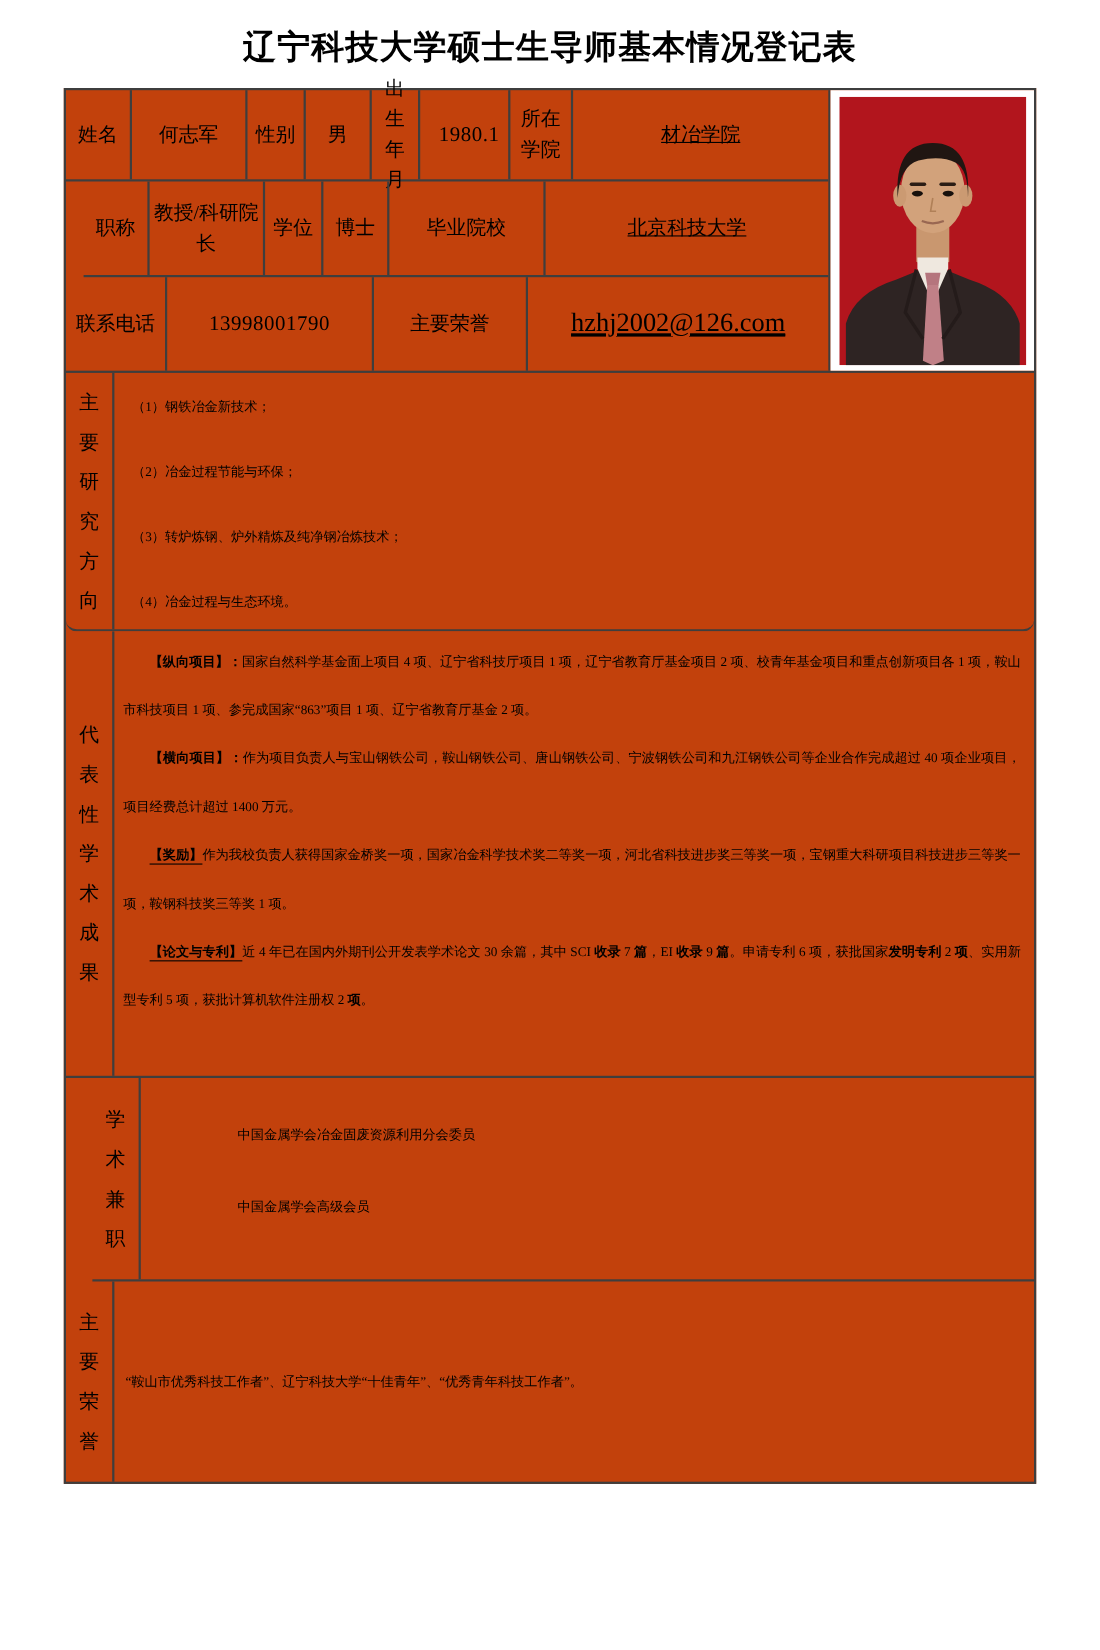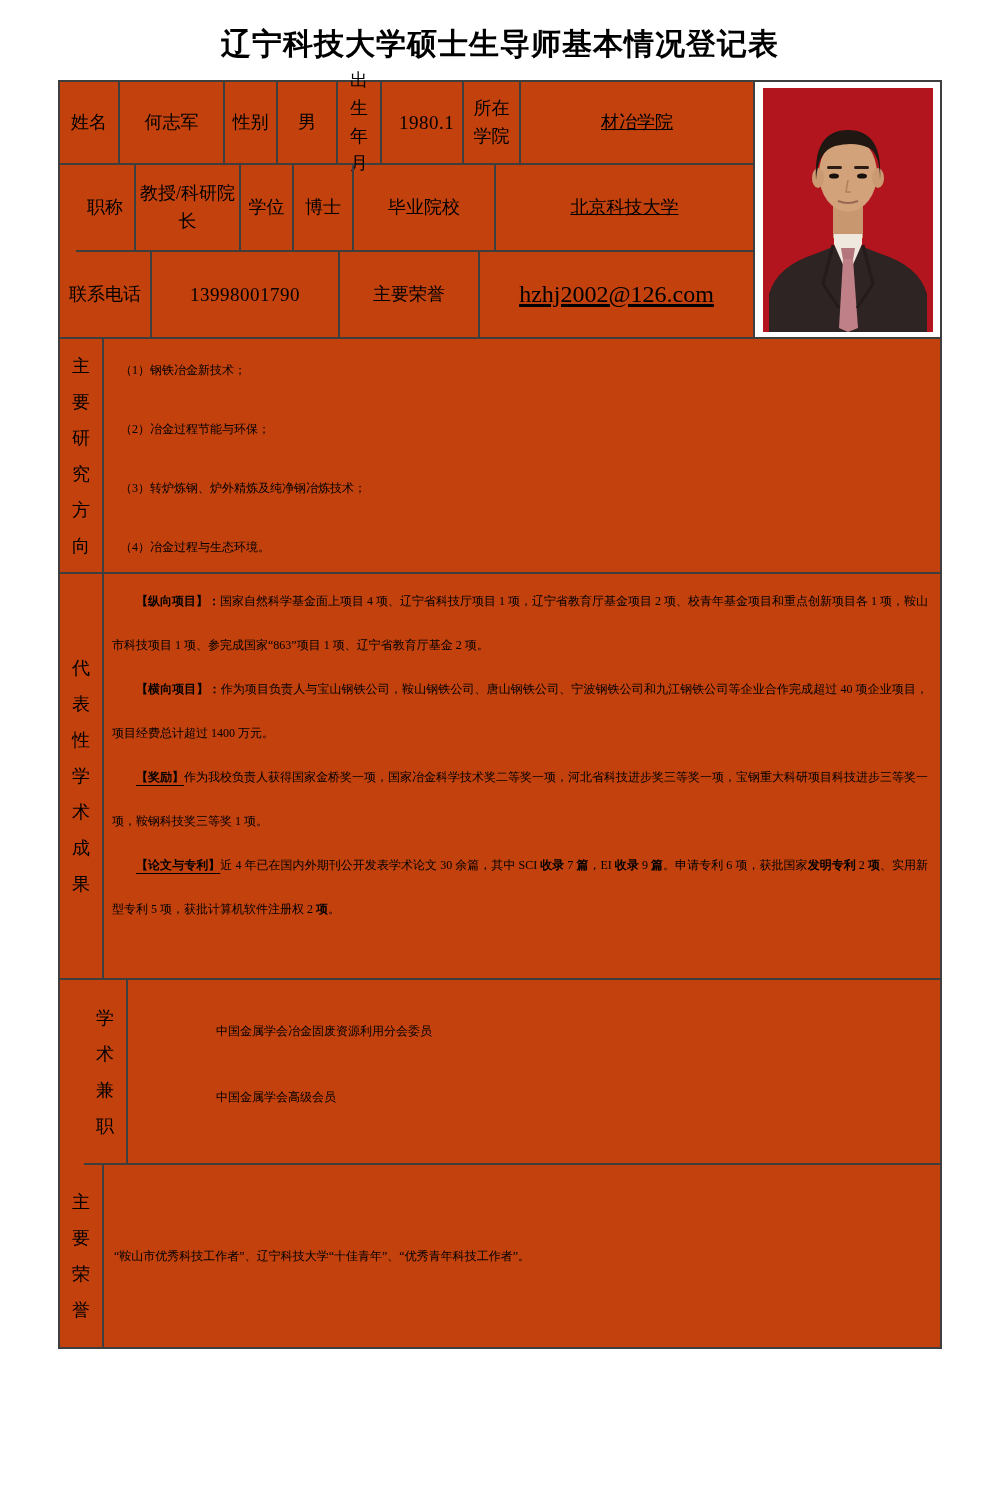--- a/index.html
+++ b/index.html
@@ -122,21 +122,21 @@
 
         <polygon points="80,171 90,171 95,240 85,244 76,240" fill="#c08087"></polygon>
 
         <path d="M71 158 L58 190 L74 214 L85 190 Z" fill="#2e2423" opacity="0.0"></path>
         <path d="M70 157 L60 196 L76 220" stroke="#241b1a" stroke-width="3" fill="none"></path>
         <path d="M100 157 L110 196 L94 220" stroke="#241b1a" stroke-width="3" fill="none"></path>
       </svg>
     </div>
   </div>
 
-  <div class="sec" style="height:235px;">
+  <div class="sec" style="height:235px;border-radius:10px;">
     <div class="sec-label">
       <div class="vtext">主要研究方向</div>
     </div>
     <div class="sec-body research">
         <div class="research-item">（1）钢铁冶金新技术；</div>
         <div class="research-item">（2）冶金过程节能与环保；</div>
         <div class="research-item">（3）转炉炼钢、炉外精炼及纯净钢冶炼技术；</div>
         <div class="research-item">（4）冶金过程与生态环境。</div>
       </div>
   </div>

